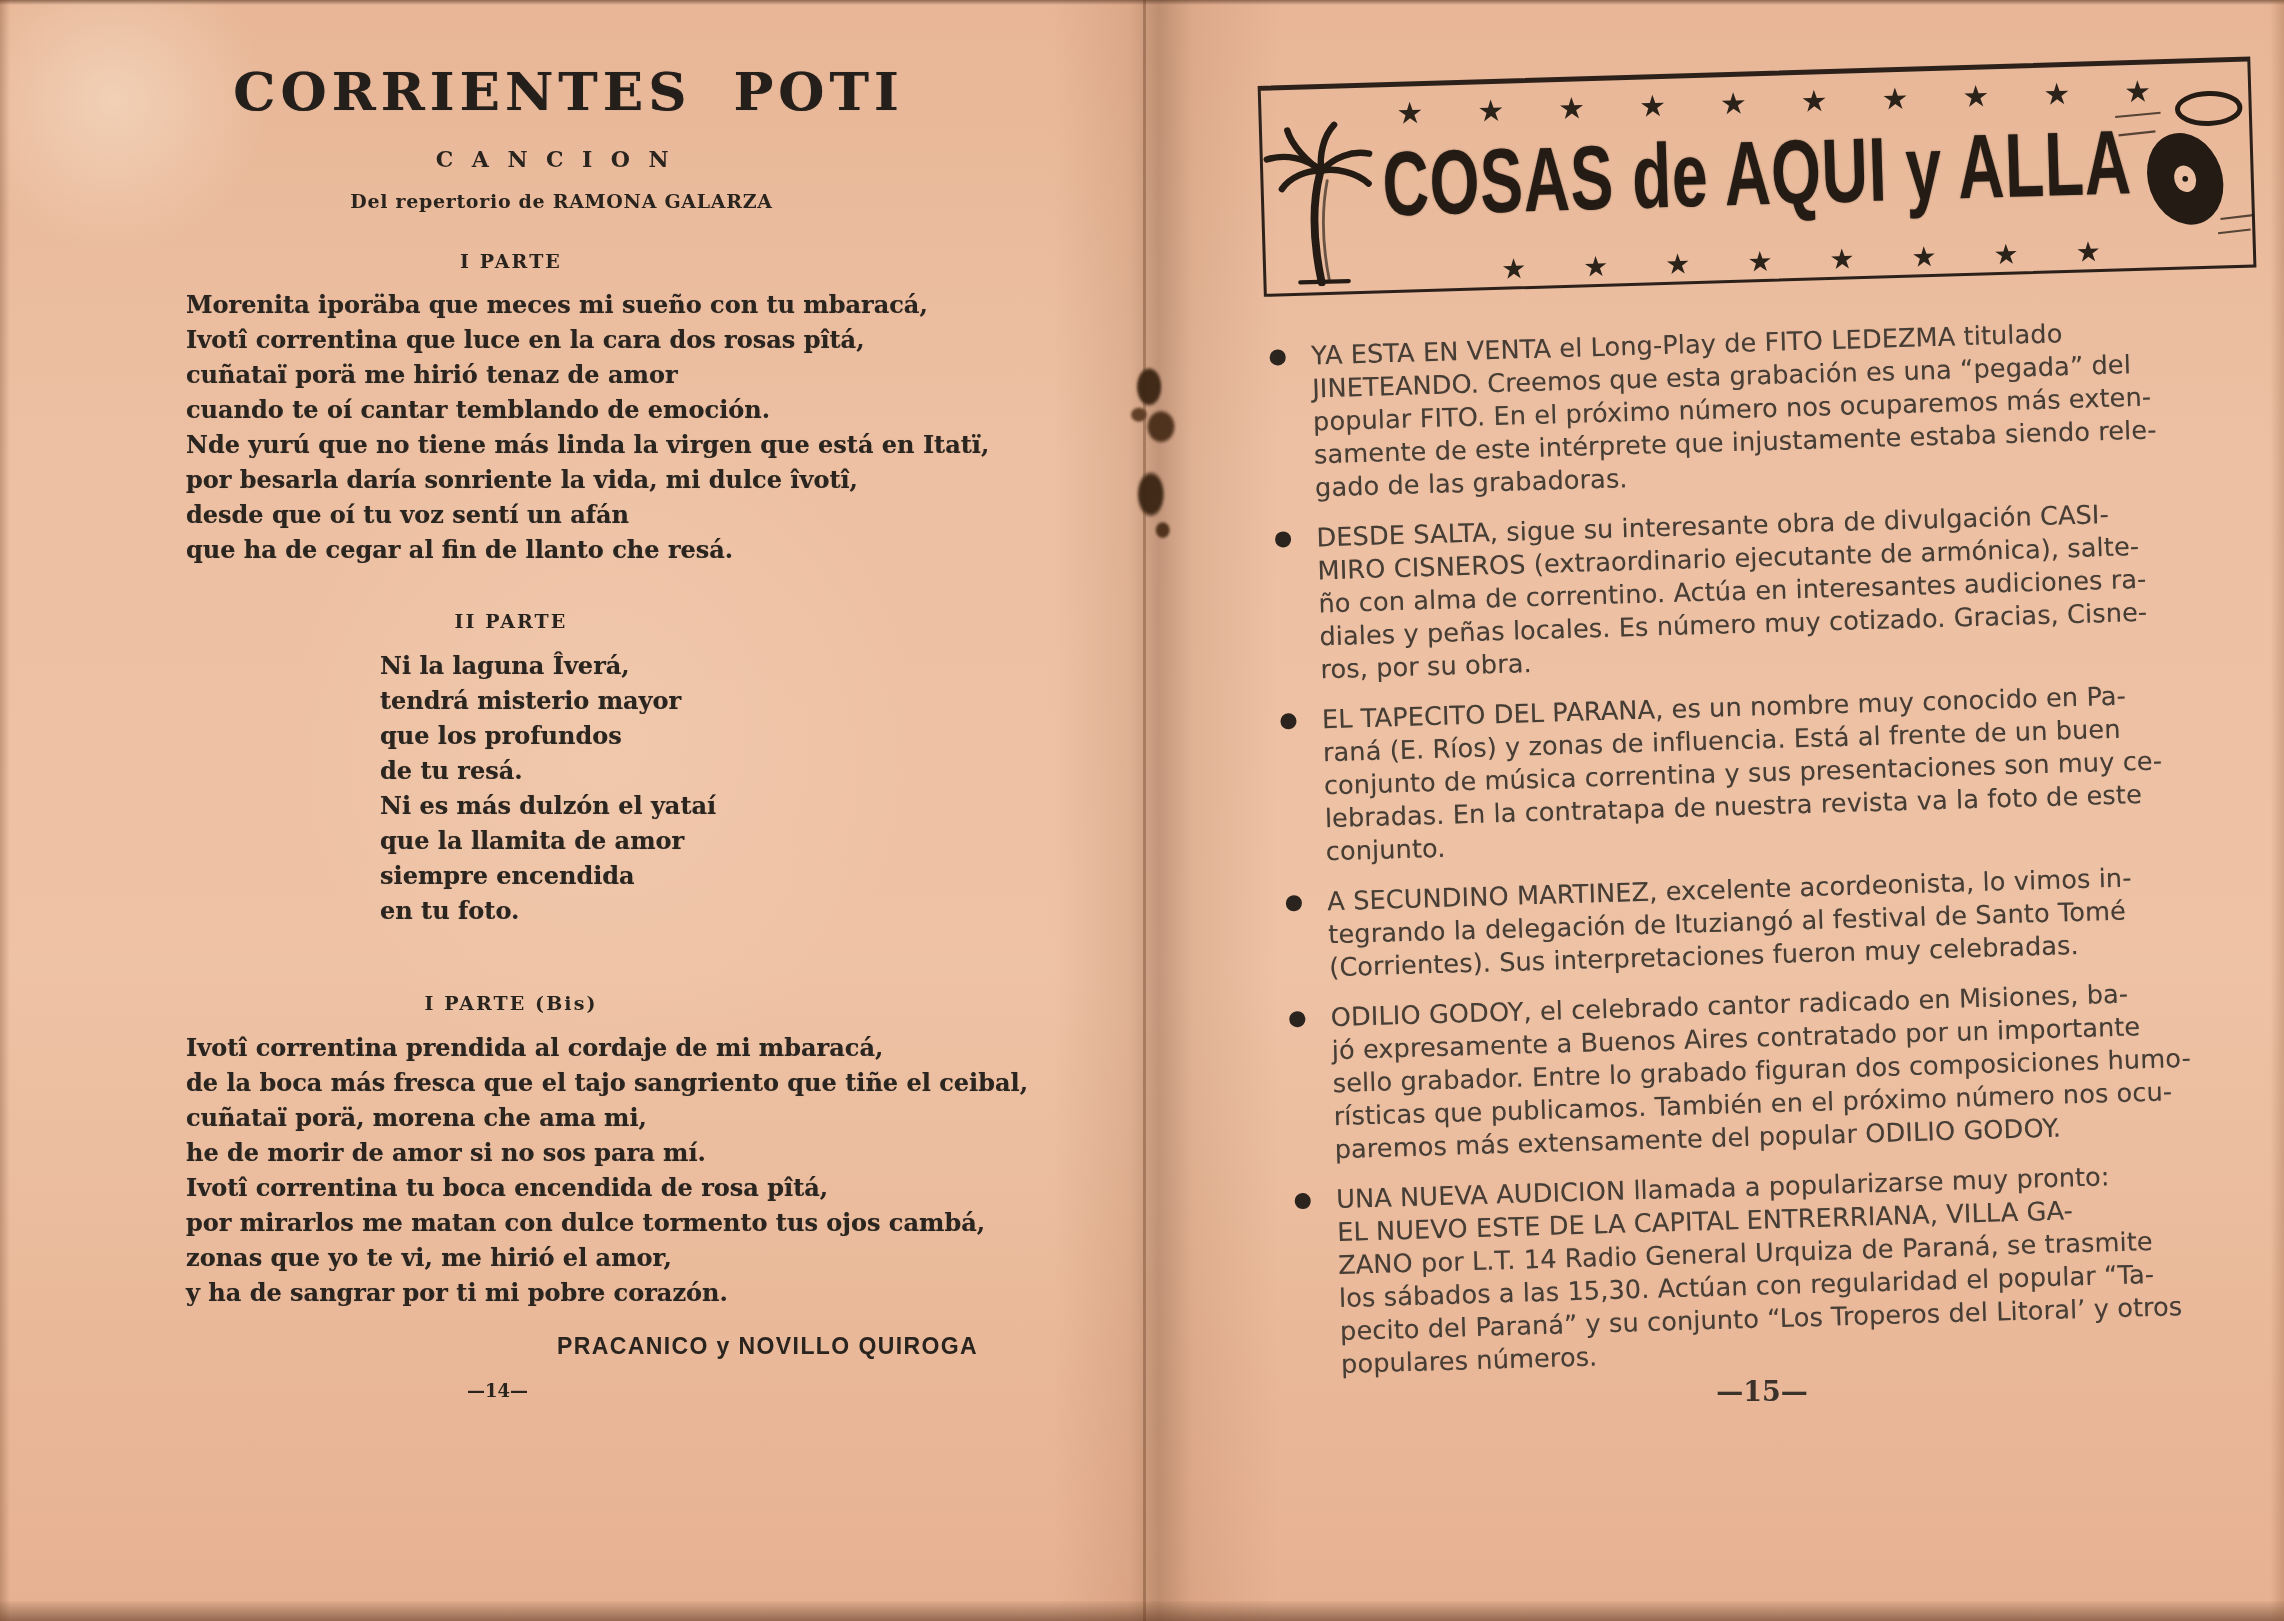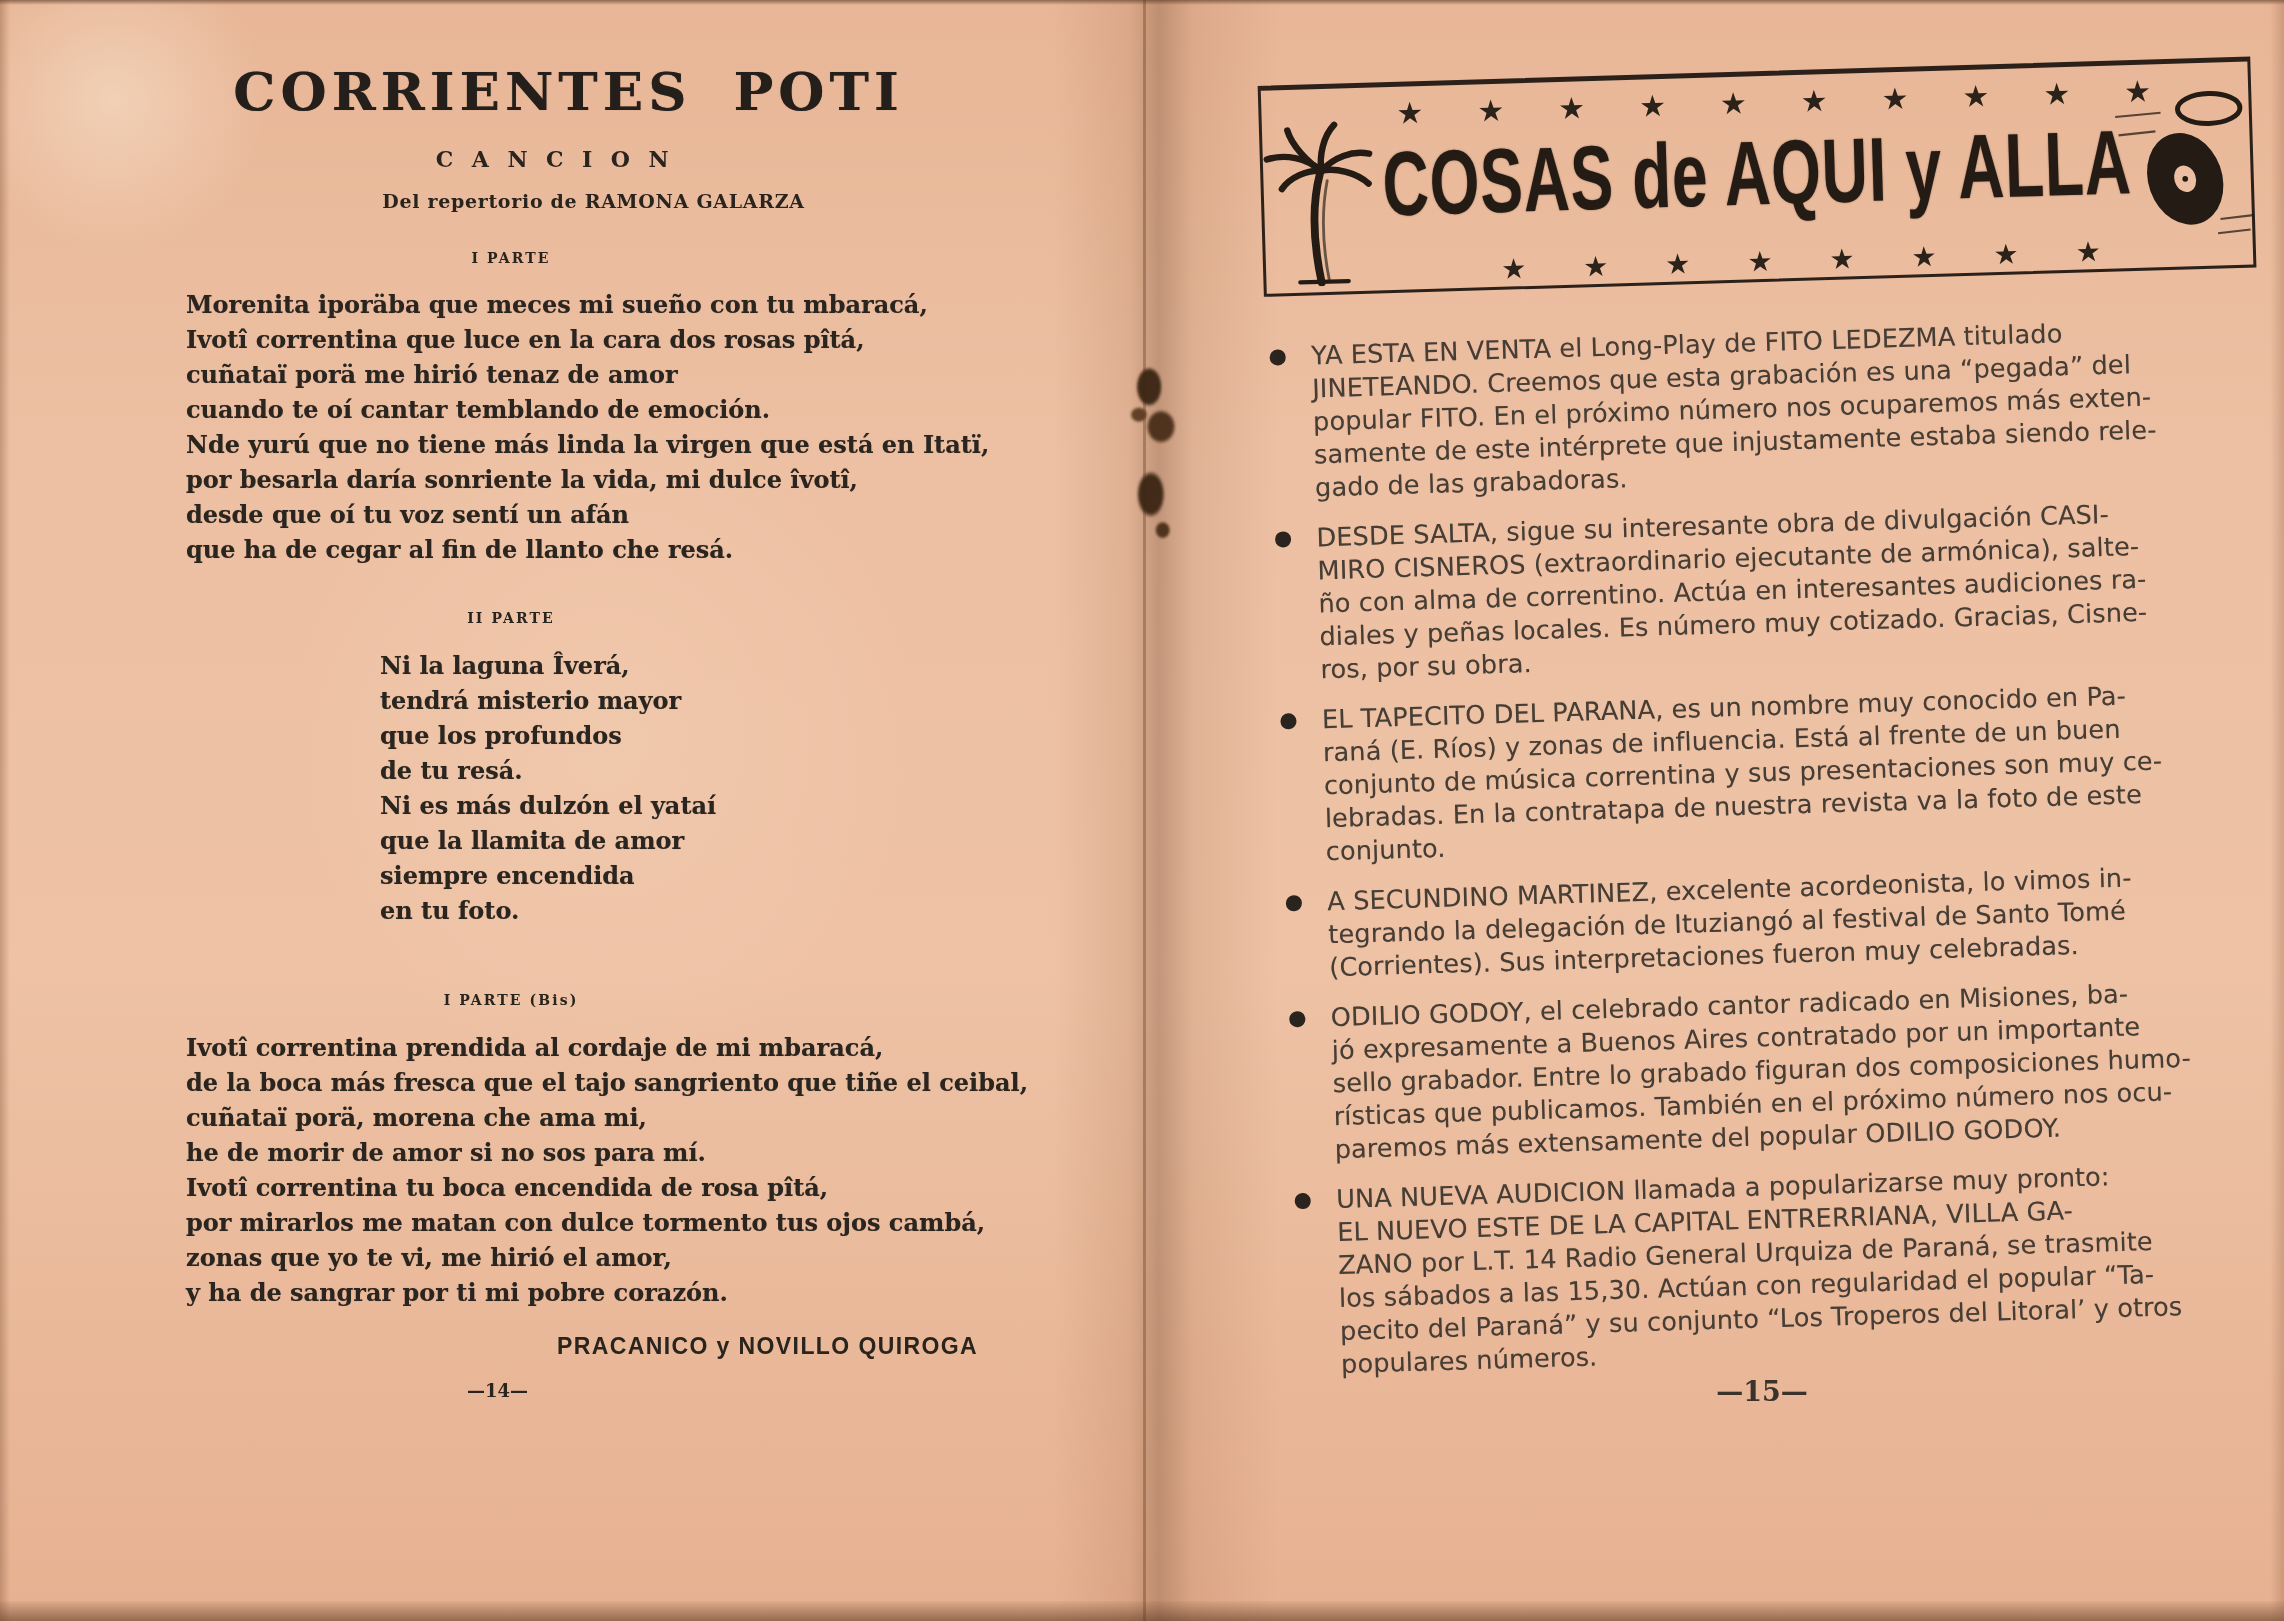--- a/index.html
+++ b/index.html
@@ -33,23 +33,23 @@
       radial-gradient(ellipse 12.8px 11.4px at 34% 30%, #5c3b22 0 50%, rgba(92,59,34,0) 70%),
       radial-gradient(ellipse 20px 33px at 48% 70%, #3a2513 0 56%, rgba(58,37,19,0) 72%),
       radial-gradient(ellipse 11.4px 12.8px at 62% 88%, #4a2e19 0 50%, rgba(74,46,25,0) 70%);}
   
   .lp-title{left:121px;top:60px;width:895px;text-align:center;
     font-weight:bold;font-size:53px;letter-spacing:5px;word-spacing:18.5px;color:#241f1a;
     text-shadow:0 0 0.7px rgba(36,31,26,0.6);}
   .lp-subtitle{left:0;top:146px;width:1123px;text-align:center;
     font-weight:bold;font-size:22px;letter-spacing:18.5px;color:#2a241e;}
   .lp-attrib{left:0;top:190px;width:1123px;text-align:center;
-    font-weight:bold;font-size:19px;letter-spacing:0.7px;color:#2a241e;padding-left:32px;}
+    font-weight:bold;font-size:19px;letter-spacing:0.7px;color:#2a241e;}
   .lp-h{left:28px;top:0;width:966px;text-align:center;
-    font-weight:bold;font-size:14px;letter-spacing:2.1px;color:#2a241e;}
+    font-weight:bold;font-size:19px;letter-spacing:2.1px;color:#2a241e;}
   .lp-h1{top:250px;} .lp-h2{top:610px;} .lp-h3{top:992px;}
   .stanza{color:#2b2520;font-weight:bold;font-size:24px;line-height:35px;
     text-shadow:0 0 0.7px rgba(43,37,32,0.45);white-space:nowrap;}
   .stanza-1{left:186px;top:287px;}
   .stanza-2{left:380px;top:648px;}
   .stanza-3{left:186px;top:1030px;}
   .lp-credit{left:277px;top:1333px;width:981px;text-align:center;
     font-family:"Liberation Sans", sans-serif;font-weight:bold;font-size:23px;
     letter-spacing:1.4px;color:#2a241e;}
   .lp-pagenum{left:0;top:1380px;width:995px;text-align:center;

